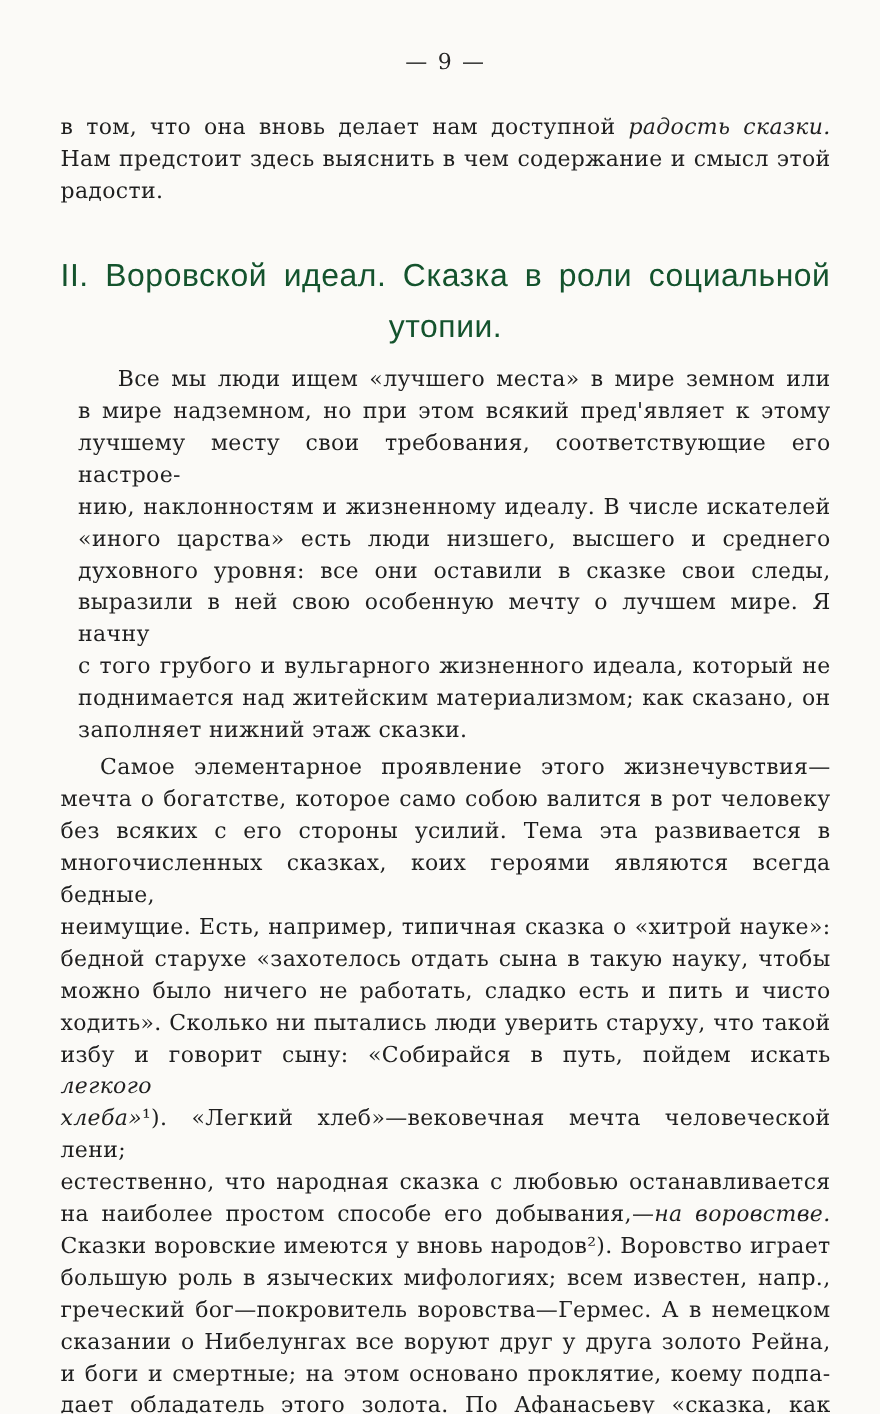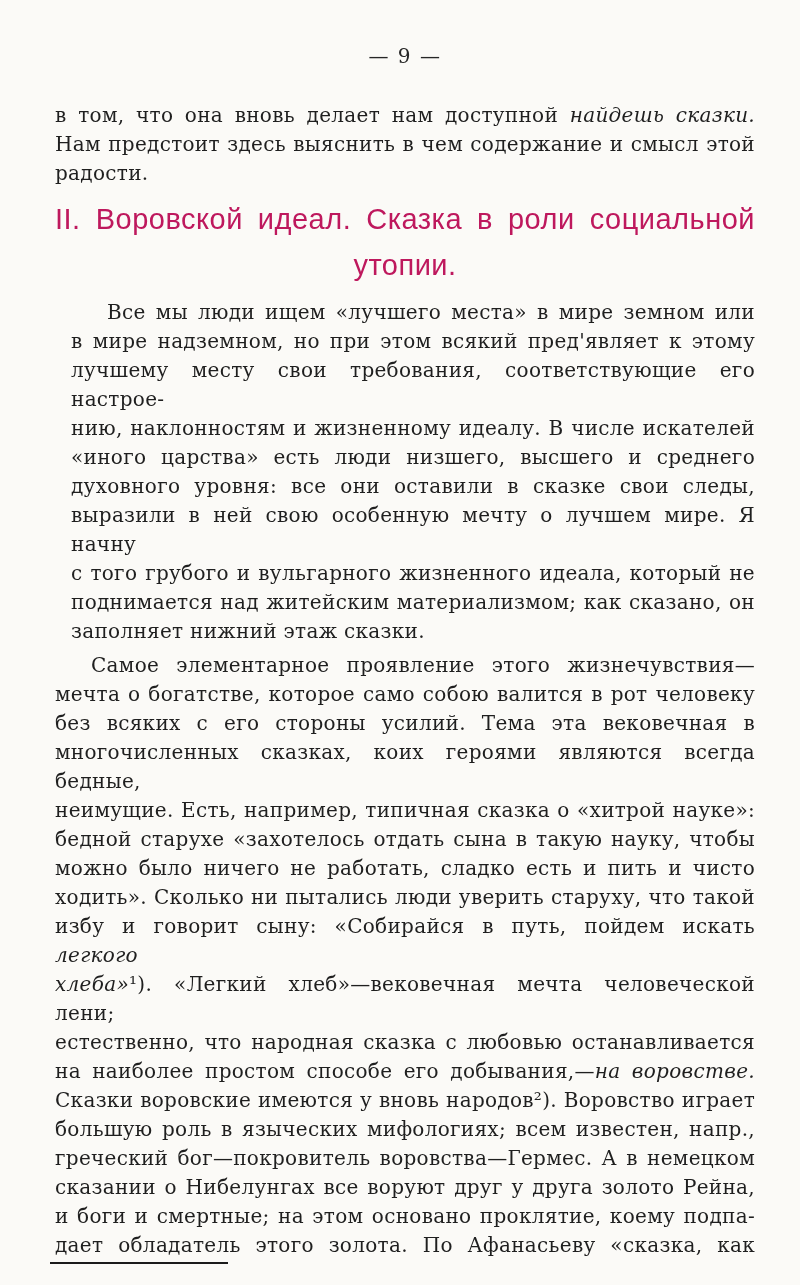--- a/index.html
+++ b/index.html
@@ -34,46 +34,46 @@
   .it { font-style: italic; }
 
   .b-page-number {
     margin-top: 42px;
     font-size: 20px;
     letter-spacing: 1.5px;
     color: #262626;
   }
   .b-paragraph-1 { margin-top: 30px; }
   .b-section-heading {
-    margin-top: 8px;
+    margin-top: 40px;
     font-family: "Liberation Sans", sans-serif;
     font-size: 29px;
     line-height: 46px;
     letter-spacing: 0.5px;
-    color: #be185d;
+    color: #14532d;
   }
   .b-section-heading .line { min-height: 46px; }
   .b-paragraph-2 { margin-top: 10px; margin-left: 16px; }
   .b-paragraph-3 { margin-top: 5px; }
   .b-footnote-separator {
     margin: 2px 0 0 -5px;
     width: 178px;
     height: 2px;
     background: #1b1b1b;
   }
 </style>
 </head>
 <body>
 
 <div class="page">
   <div class="text-col">
     <div class="blk b-page-number line c">— 9 —</div>
 
   <div class="blk b-paragraph-1">
-        <div class="line j">в том, что она вновь делает нам доступной <span class="it">найдешь сказки.</span></div>
+        <div class="line j">в том, что она вновь делает нам доступной <span class="it">радость сказки.</span></div>
         <div class="line j">Нам предстоит здесь выяснить в чем содержание и смысл этой</div>
         <div class="line l">радости.</div>
       </div>
       <div class="blk b-section-heading">
         <div class="line j">II. Воровской идеал. Сказка в роли социальной</div>
         <div class="line c">утопии.</div>
       </div>
       <div class="blk b-paragraph-2">
         <div class="line j ind">Все мы люди ищем «лучшего места» в мире земном или</div>
         <div class="line j">в мире надземном, но при этом всякий пред'являет к этому</div>
@@ -82,21 +82,21 @@
         <div class="line j">«иного царства» есть люди низшего, высшего и среднего</div>
         <div class="line j">духовного уровня: все они оставили в сказке свои следы,</div>
         <div class="line j">выразили в ней свою особенную мечту о лучшем мире. Я начну</div>
         <div class="line j">с того грубого и вульгарного жизненного идеала, который не</div>
         <div class="line j">поднимается над житейским материализмом; как сказано, он</div>
         <div class="line l">заполняет нижний этаж сказки.</div>
       </div>
       <div class="blk b-paragraph-3">
         <div class="line j ind">Самое элементарное проявление этого жизнечувствия—</div>
         <div class="line j">мечта о богатстве, которое само собою валится в рот человеку</div>
-        <div class="line j">без всяких с его стороны усилий. Тема эта вековечная в</div>
+        <div class="line j">без всяких с его стороны усилий. Тема эта развивается в</div>
         <div class="line j">многочисленных сказках, коих героями являются всегда бедные,</div>
         <div class="line j">неимущие. Есть, например, типичная сказка о «хитрой науке»:</div>
         <div class="line j">бедной старухе «захотелось отдать сына в такую науку, чтобы</div>
         <div class="line j">можно было ничего не работать, сладко есть и пить и чисто</div>
         <div class="line j">ходить». Сколько ни пытались люди уверить старуху, что такой</div>
         <div class="line j">избу и говорит сыну: «Собирайся в путь, пойдем искать <span class="it">легкого</span></div>
         <div class="line j"><span class="it">хлеба»</span>¹). «Легкий хлеб»—вековечная мечта человеческой лени;</div>
         <div class="line j">естественно, что народная сказка с любовью останавливается</div>
         <div class="line j">на наиболее простом способе его добывания,—<span class="it">на воровстве.</span></div>
         <div class="line j">Сказки воровские имеются у вновь народов²). Воровство играет</div>

